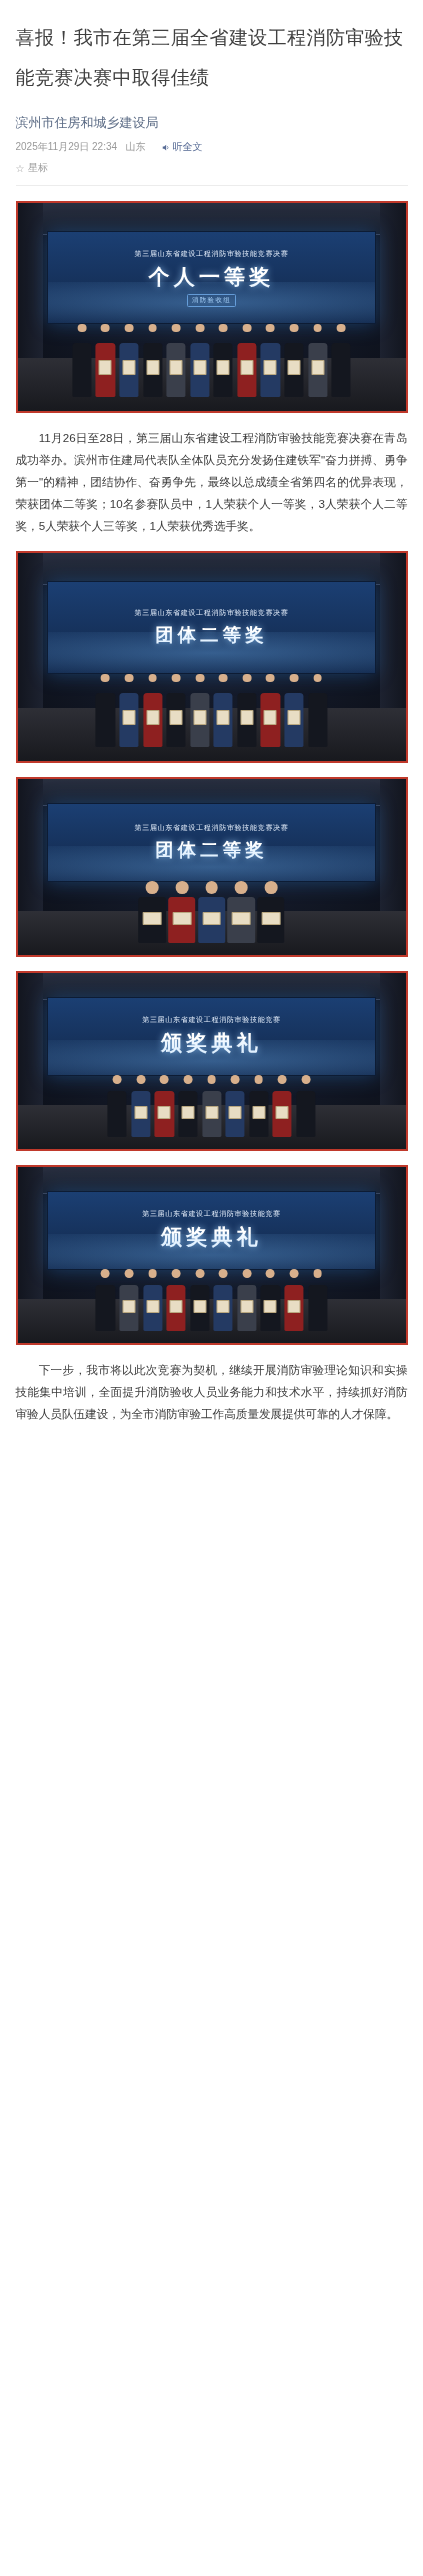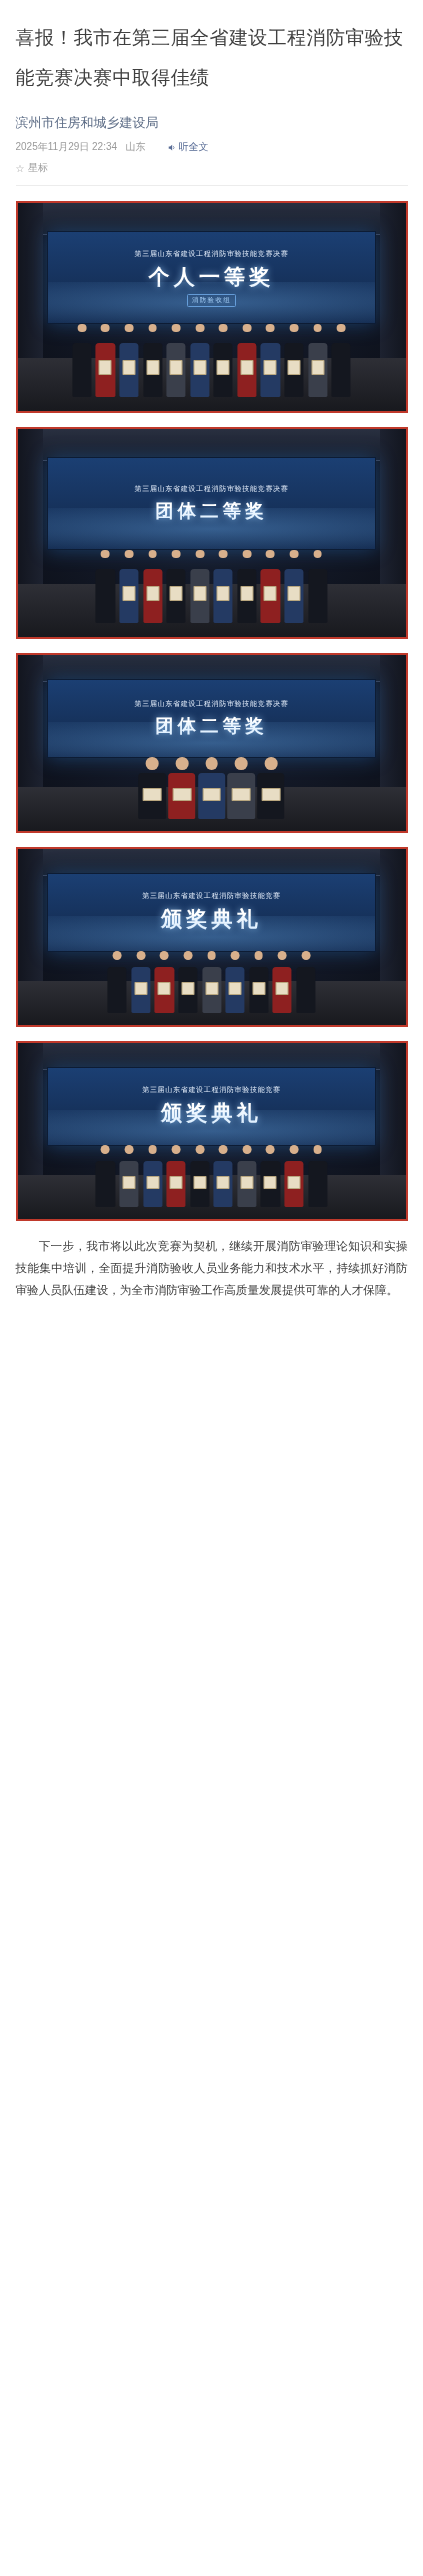--- a/index.html
+++ b/index.html
@@ -28,21 +28,21 @@
     margin: 0 0 8.5px 0;
   }
   .meta-row {
     display: flex;
     align-items: center;
     font-size: 10px;
     color: #9a9a9a;
     margin: 0 0 7px 0;
   }
   .meta-row .datetime { margin-right: 8.5px; }
-  .meta-row .region { margin-right: 21px; }
+  .meta-row .region { margin-right: 15px; }
   .meta-row .listen {
     color: #576b95;
     display: flex;
     align-items: center;
   }
   .meta-row .listen svg { margin-right: 2.8px; }
   .star-row {
     font-size: 10px;
     color: #9a9a9a;
     display: flex;
@@ -335,20 +335,21 @@
           <span class="cert"></span>
         </div>
       <div class="person dark">
           <span class="head"></span>
           <span class="body"></span>
         </div>
     </div>
     <div class="frame-red"></div>
   </div>
 
+  <p class="body-text">11月26日至28日，第三届山东省建设工程消防审验技能竞赛决赛在青岛成功举办。滨州市住建局代表队全体队员充分发扬住建铁军"奋力拼搏、勇争第一"的精神，团结协作、奋勇争先，最终以总成绩全省第四名的优异表现，荣获团体二等奖；10名参赛队员中，1人荣获个人一等奖，3人荣获个人二等奖，5人荣获个人三等奖，1人荣获优秀选手奖。</p>
 
   <div class="photo h2">
     <div class="stage"></div>
     <div class="ceiling"></div>
     <div class="side-curtain l"></div>
     <div class="side-curtain r"></div>
     <div class="screen">
       <div class="hdr">第三届山东省建设工程消防审验技能竞赛决赛</div>
       <div class="big s2">团体二等奖</div>
       <div class="glow"></div>

